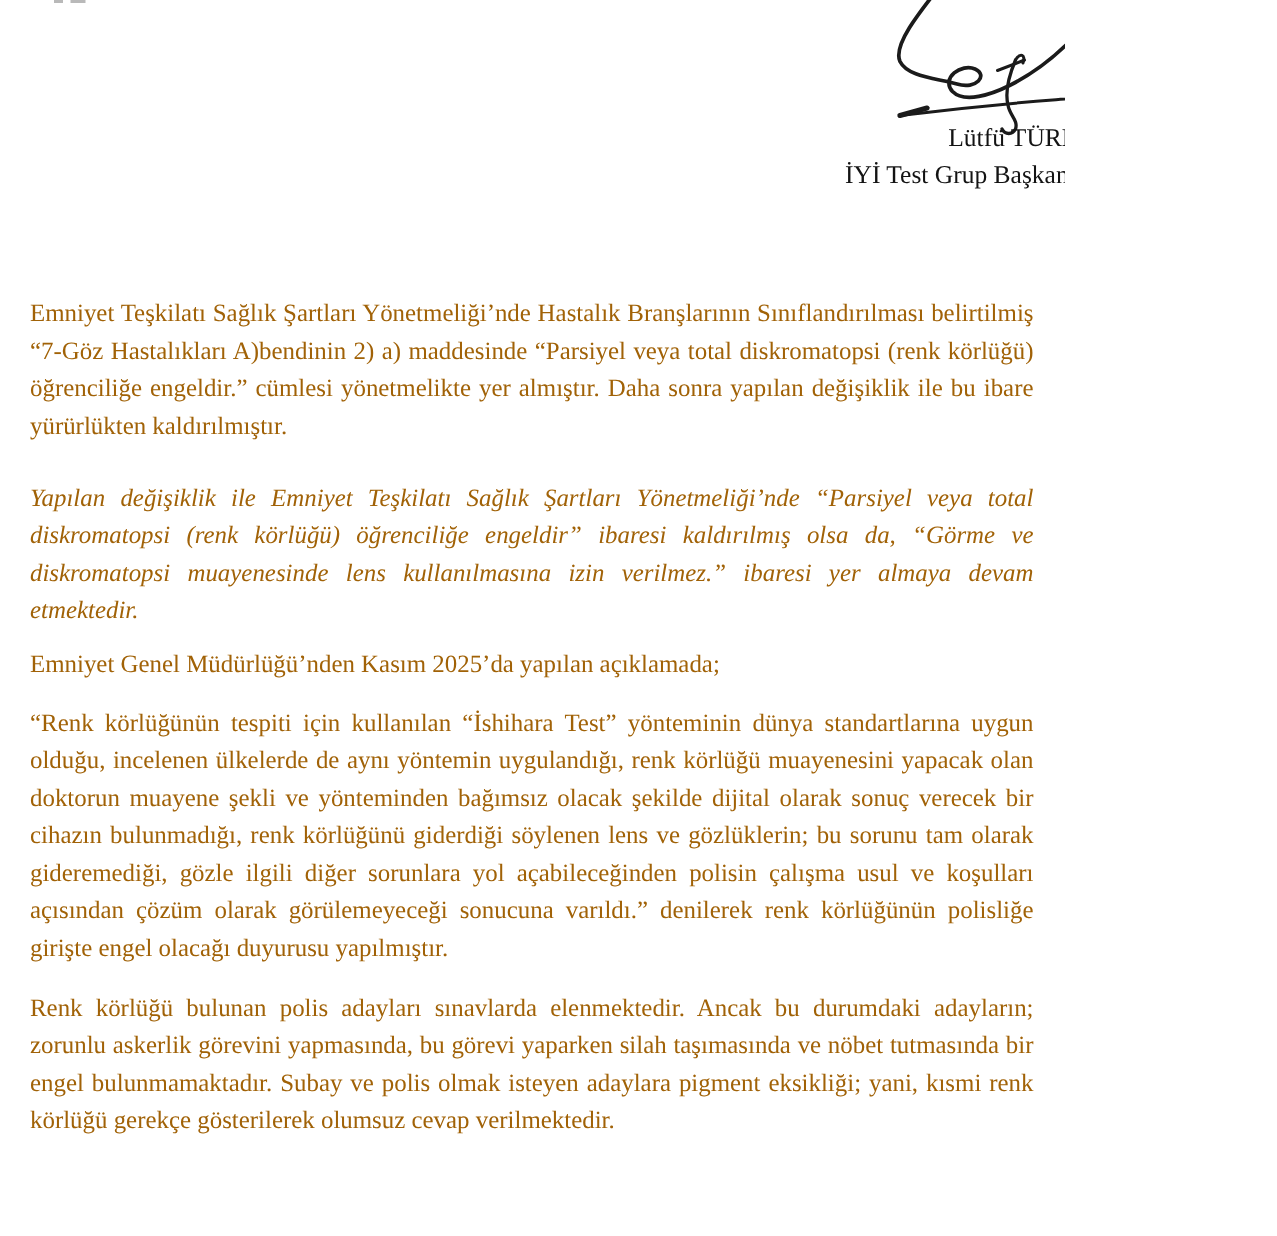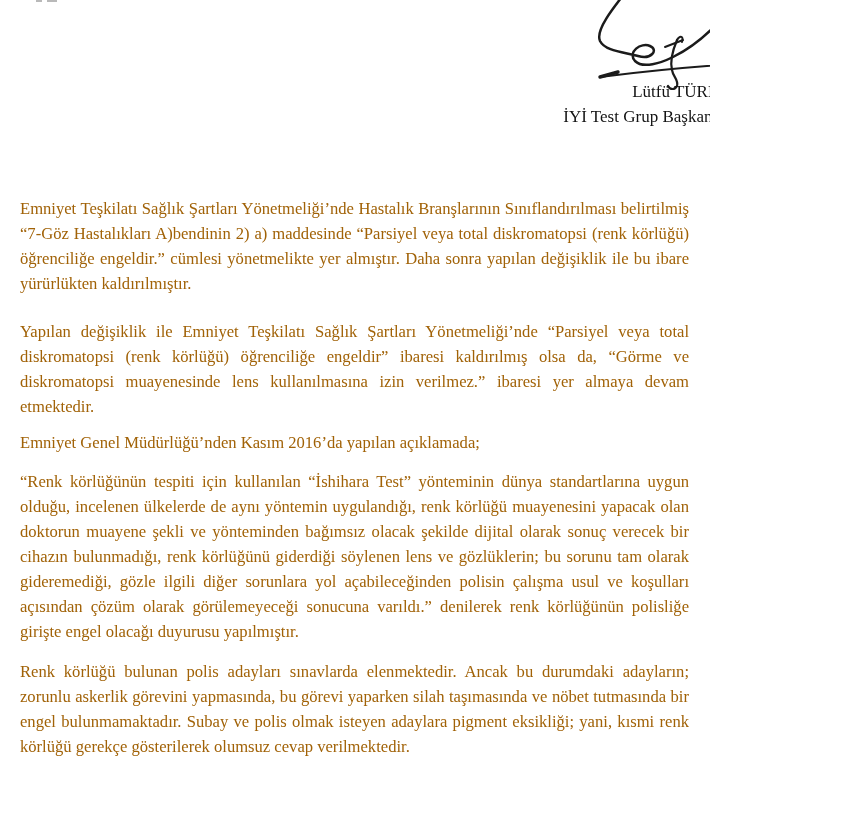--- a/index.html
+++ b/index.html
@@ -73,21 +73,21 @@
     top: 196px;
     left: 20px;
     right: 21px;
     font-size: 16.6px;
     line-height: 25px;
     text-align: justify;
     color: #a16207;
   }
   .body-text p { margin: 0; }
   .body-text p:nth-of-type(1) { margin-bottom: 23px; }
-  .body-text p:nth-of-type(2) { margin-bottom: 11px; }
+  .body-text p:nth-of-type(2) { margin-bottom: 11px; font-style: italic; }
   .body-text p:nth-of-type(3) { margin-bottom: 14px; }
   .body-text p:nth-of-type(4) { margin-bottom: 15px; }
   .body-text p:nth-of-type(5) { margin-bottom: 10px; }
 </style>
 </head>
 <body>
 
 <div class="page">
 
   <div class="top-artifact"><i></i><i></i></div>
@@ -108,18 +108,18 @@
     </svg>
     <div class="sig-text">
       <div>Lütfü TÜRKKAN</div>
       <div>İYİ Test Grup Başkan Vekili</div>
     </div>
   </div>
 
   <div class="body-text">
     <p>Emniyet Teşkilatı Sağlık Şartları Yönetmeliği’nde Hastalık Branşlarının Sınıflandırılması belirtilmiş “7-Göz Hastalıkları A)bendinin 2) a) maddesinde “Parsiyel veya total diskromatopsi (renk körlüğü) öğrenciliğe engeldir.” cümlesi yönetmelikte yer almıştır. Daha sonra yapılan değişiklik ile bu ibare yürürlükten kaldırılmıştır.</p>
     <p>Yapılan değişiklik ile Emniyet Teşkilatı Sağlık Şartları Yönetmeliği’nde “Parsiyel veya total diskromatopsi (renk körlüğü) öğrenciliğe engeldir” ibaresi kaldırılmış olsa da, “Görme ve diskromatopsi muayenesinde lens kullanılmasına izin verilmez.” ibaresi yer almaya devam etmektedir.</p>
-    <p>Emniyet Genel Müdürlüğü’nden Kasım 2016’da yapılan açıklamada;</p>
+    <p>Emniyet Genel Müdürlüğü’nden Kasım 2025’da yapılan açıklamada;</p>
     <p>“Renk körlüğünün tespiti için kullanılan “İshihara Test” yönteminin dünya standartlarına uygun olduğu, incelenen ülkelerde de aynı yöntemin uygulandığı, renk körlüğü muayenesini yapacak olan doktorun muayene şekli ve yönteminden bağımsız olacak şekilde dijital olarak sonuç verecek bir cihazın bulunmadığı, renk körlüğünü giderdiği söylenen lens ve gözlüklerin; bu sorunu tam olarak gideremediği, gözle ilgili diğer sorunlara yol açabileceğinden polisin çalışma usul ve koşulları açısından çözüm olarak görülemeyeceği sonucuna varıldı.” denilerek renk körlüğünün polisliğe girişte engel olacağı duyurusu yapılmıştır.</p>
     <p>Renk körlüğü bulunan polis adayları sınavlarda elenmektedir. Ancak bu durumdaki adayların; zorunlu askerlik görevini yapmasında, bu görevi yaparken silah taşımasında ve nöbet tutmasında bir engel bulunmamaktadır. Subay ve polis olmak isteyen adaylara pigment eksikliği; yani, kısmi renk körlüğü gerekçe gösterilerek olumsuz cevap verilmektedir.</p>
   </div>
 
 </div>
 
 </body></html>

